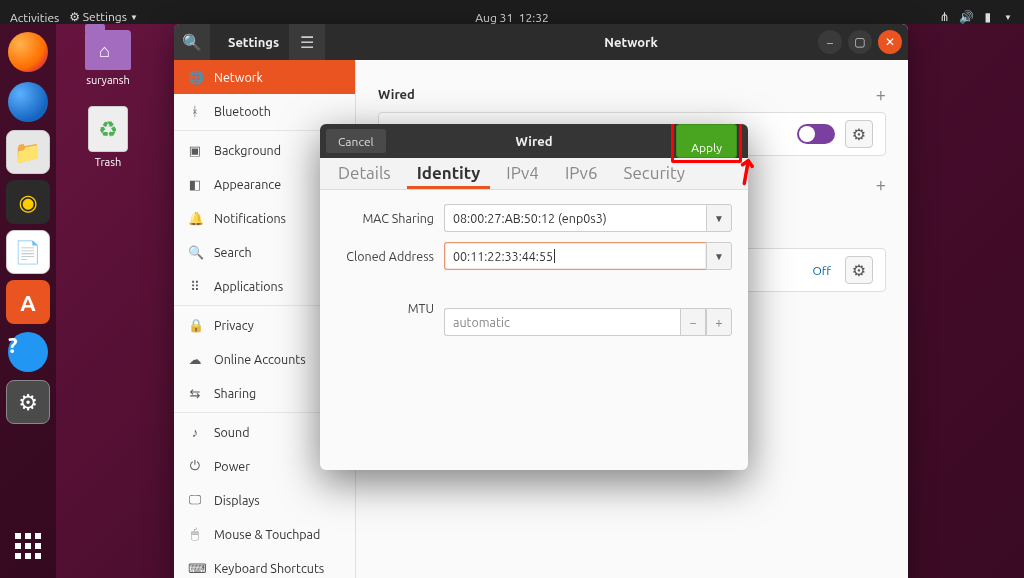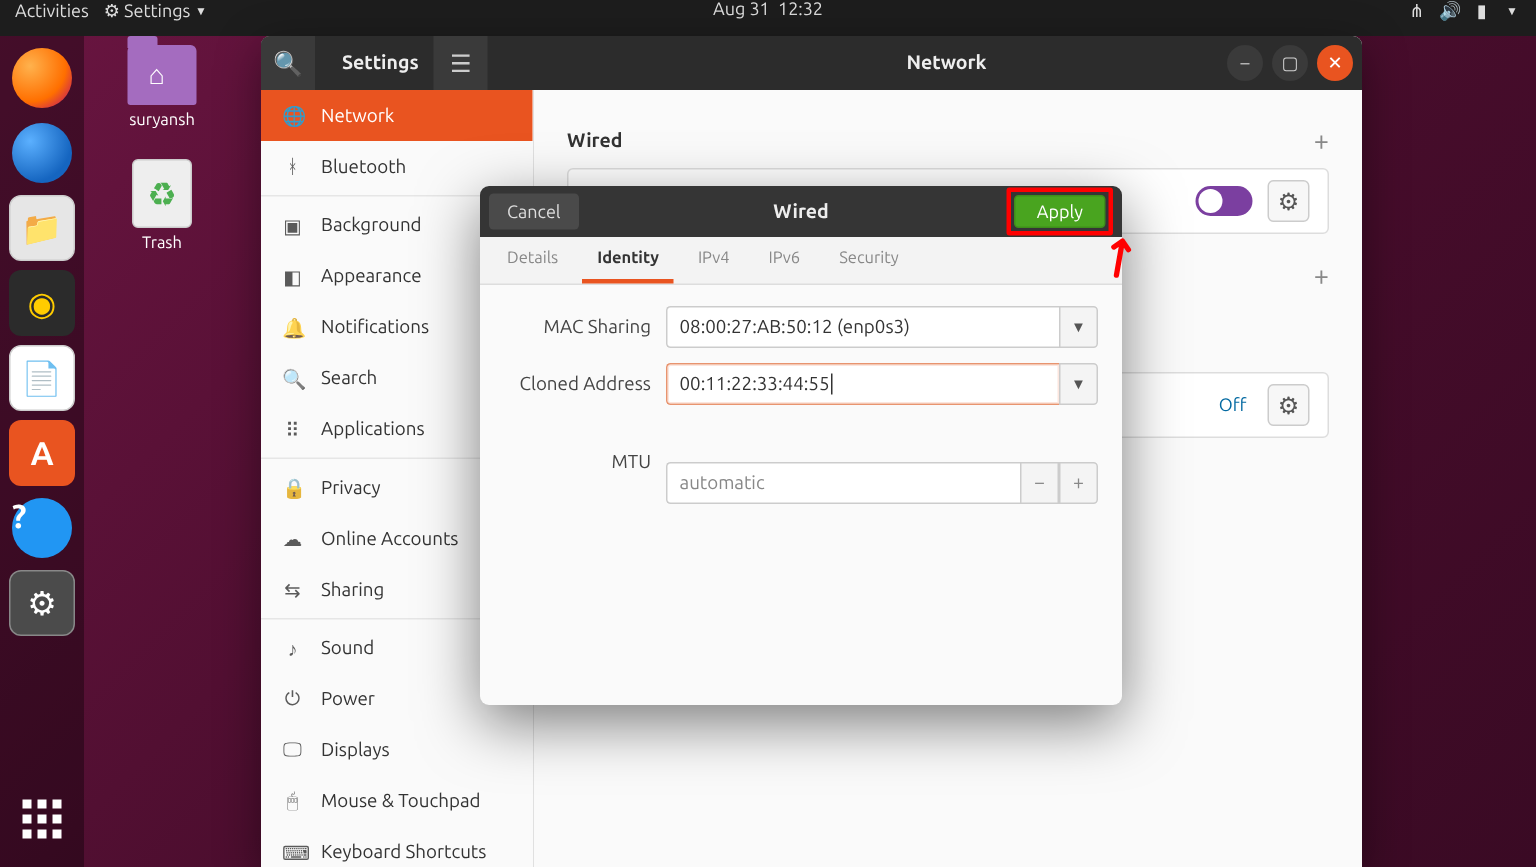--- a/index.html
+++ b/index.html
@@ -1,19 +1,19 @@
 <!DOCTYPE html>
 <html><head>
 <meta charset="utf-8">
 <style>
   * { box-sizing: border-box; margin: 0; padding: 0; font-family: Ubuntu, "Segoe UI", Arial, sans-serif; }
   body { width: 1024px; height: 578px; overflow: hidden; background: linear-gradient(135deg, #6a1541 0%, #4a0d2d 50%, #3a0a24 100%); position: relative; }
 
   
-  .topbar { position: absolute; top:0; left:0; right:0; height:24px; background:#1d1d1d; color:#ddd; display:flex; align-items:flex-start; font-size:12px; }
+  .topbar { position: absolute; top:0; left:0; right:0; height:24px; background:#1d1d1d; color:#ddd; display:flex; align-items:flex-end; font-size:12px; }
   .topbar .left { display:flex; align-items:center; gap:10px; padding-left:10px; }
   .topbar .center { position:absolute; left:50%; transform:translateX(-50%); }
   .topbar .right { margin-left:auto; display:flex; align-items:center; gap:10px; padding-right:12px; }
   .topbar .dropdown { color:#ddd; }
   .tri { font-size:8px; margin-left:3px; vertical-align:middle; }
 
   
   .dock { position:absolute; top:24px; left:0; bottom:0; width:56px; background:rgba(0,0,0,0.35); display:flex; flex-direction:column; align-items:center; padding-top:6px; gap:6px; }
   .dock .app { width:44px; height:44px; border-radius:8px; display:flex; align-items:center; justify-content:center; font-size:22px; color:#fff; }
   .dock .firefox { background:radial-gradient(circle at 30% 30%, #ffb24d, #ff6f00 60%, #b1007d 100%); border-radius:50%; width:40px; height:40px; }
@@ -63,23 +63,23 @@
   .off-lbl{font-size:12px;color:#0369a1;margin-right:4px;}
   .switch{width:38px;height:20px;border-radius:10px;background:#7b3fa0;position:relative;}
   .switch::after{content:"";position:absolute;left:2px;top:2px;width:16px;height:16px;border-radius:50%;background:#fff;}
 
   
   .dialog{position:absolute;top:124px;left:320px;width:428px;height:346px;background:#fafafa;border-radius:6px;box-shadow:0 12px 40px rgba(0,0,0,0.5);overflow:hidden;}
   .dlg-head{height:34px;background:#353535;display:flex;align-items:center;position:relative;padding:0 6px;}
   .dlg-cancel{background:#4a4a4a;color:#ddd;border:none;height:24px;padding:0 12px;border-radius:3px;font-size:12px;}
   .dlg-title{position:absolute;left:50%;transform:translateX(-50%);color:#eee;font-size:13px;font-weight:bold;}
   .dlg-apply-wrap{margin-left:auto;border:3px solid #ff0000;padding:2px;border-radius:2px;}
-  .dlg-apply{background:#49a41f;color:#fff;border:1px solid #3e8e1a;height:22px;padding:4px 14px;border-radius:3px;font-size:12px;}
+  .dlg-apply{background:#49a41f;color:#fff;border:1px solid #3e8e1a;height:22px;padding:16px 14px;border-radius:3px;font-size:12px;}
   .tabs{height:32px;border-bottom:1px solid #ddd;display:flex;align-items:stretch;padding:0 8px;gap:6px;background:#f3f3f3;}
-  .tab{display:flex;align-items:center;padding:0 10px;font-size:11px;color:#888;border-bottom:3px solid transparent;}
+  .tab{display:flex;align-items:center;padding:0 10px;font-size:17px;color:#888;border-bottom:3px solid transparent;}
   .tab.active{color:#333;font-weight:700;border-bottom-color:#e95420;}
   .dlg-body{padding:14px 16px;}
   .field{display:flex;align-items:center;margin-bottom:10px;}
   .field label{width:98px;text-align:right;margin-right:10px;font-size:12.5px;color:#444;}
   .field .input{flex:1;height:28px;border:1px solid #ccc;border-radius:3px;background:#fff;display:flex;align-items:center;padding:0 8px;font-size:12.5px;color:#333;}
   .field .input.focused{border-color:#e8946f;box-shadow:0 0 0 1px rgba(233,84,32,0.15) inset;}
   .combo{display:flex;flex:1;}
   .combo .input{border-radius:3px 0 0 3px;border-right:none;}
   .combo .dd{width:26px;height:28px;border:1px solid #ccc;border-radius:0 3px 3px 0;display:flex;align-items:center;justify-content:center;background:#f4f4f4;color:#555;font-size:10px;}
   .spin{display:flex;flex:1;margin-top:28px;}

